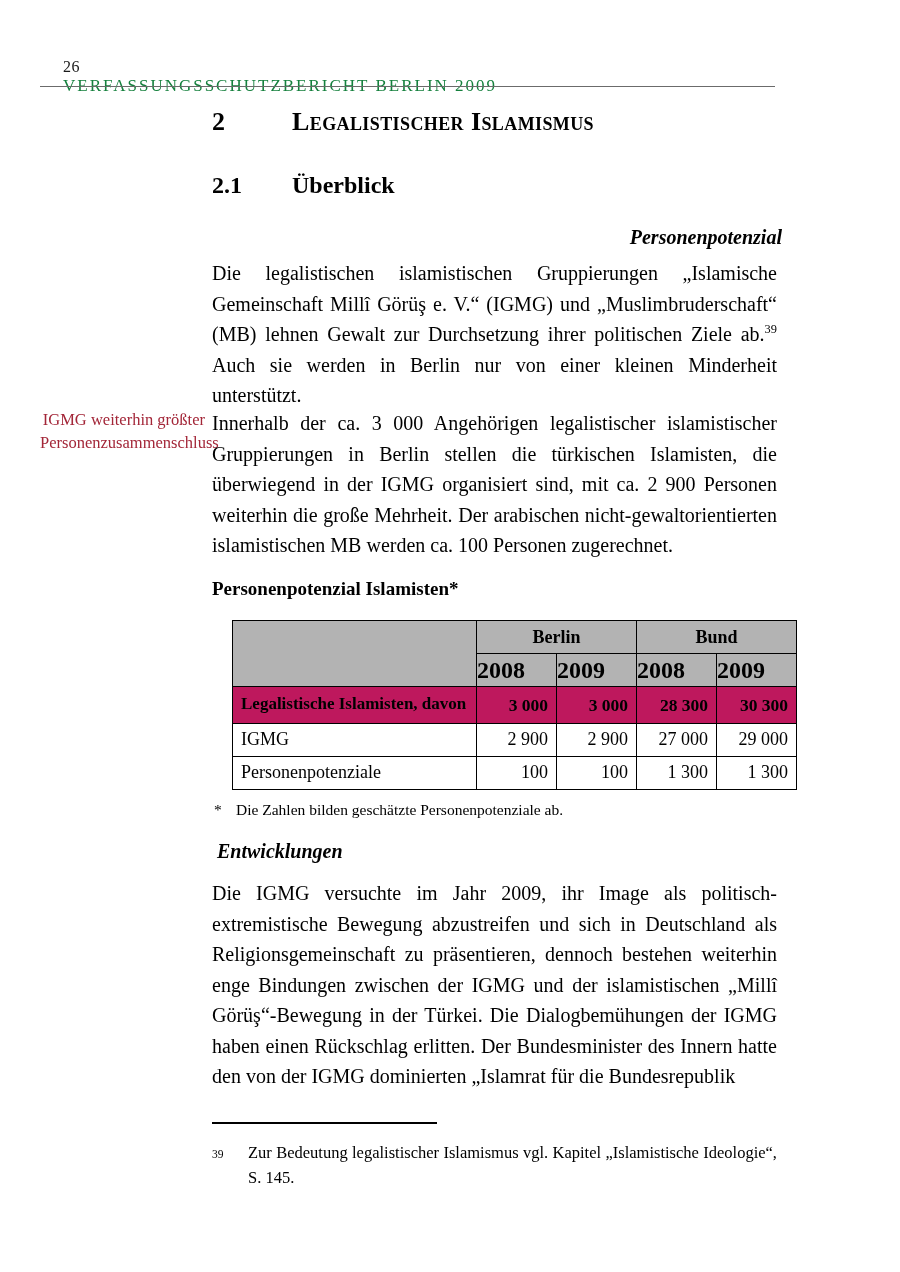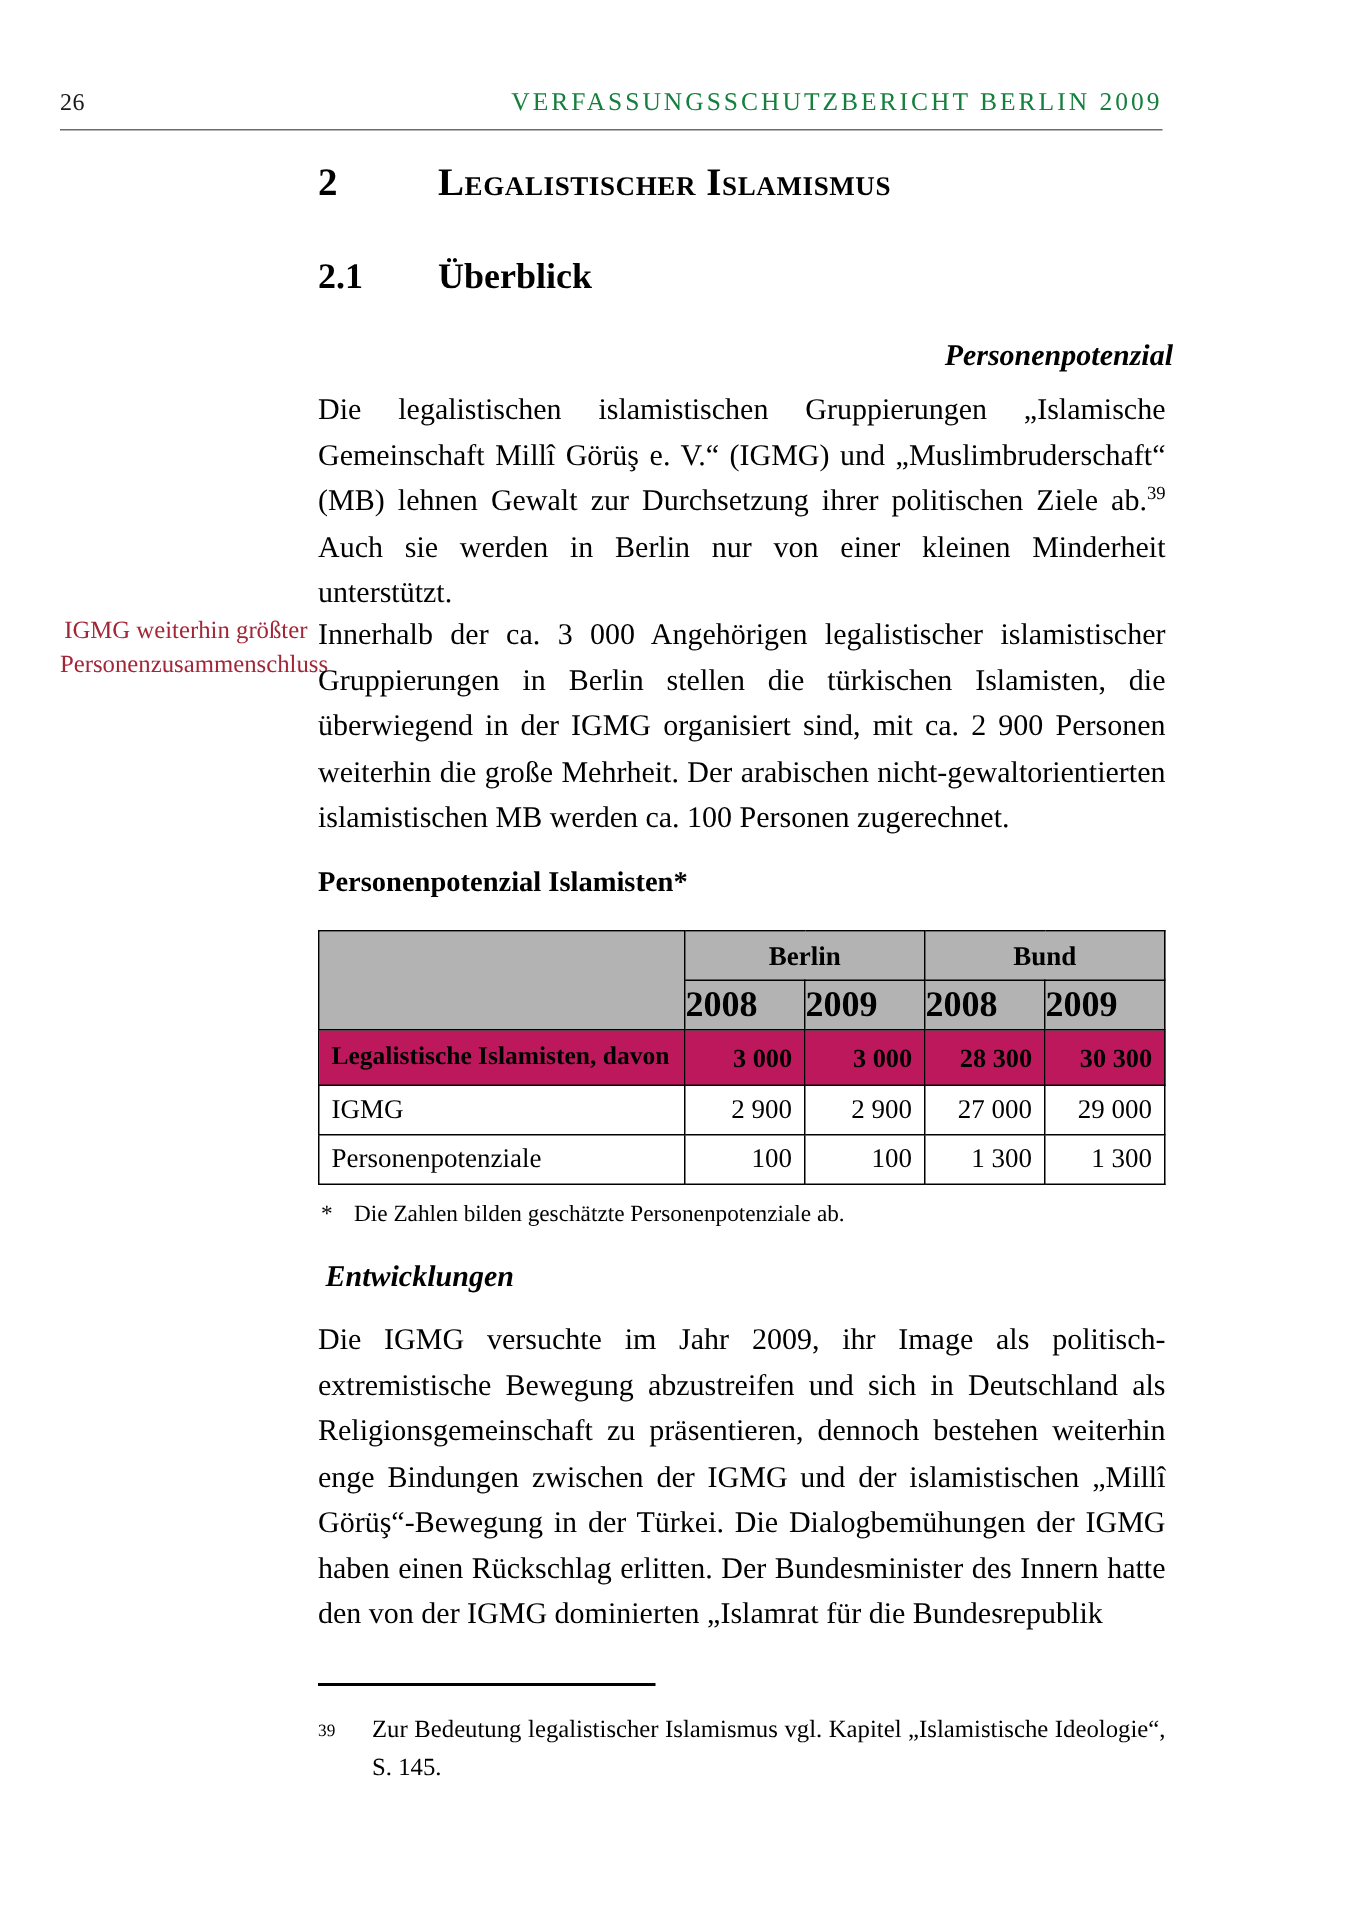--- a/index.html
+++ b/index.html
@@ -26,20 +26,21 @@
 
   
   .runhead {
     position: absolute;
     left: 40px;
     top: 58px;
     width: 735px;
     display: flex;
     align-items: baseline;
     justify-content: space-between;
+    flex-direction: column;
   }
   .runhead-page {
     font-size: 16px;
     letter-spacing: 0.4px;
     color: #1a1a1a;
   }
   .runhead-title {
     font-size: 17px;
     letter-spacing: 2.0px;
     color: #15803d;
@@ -152,20 +153,21 @@
     position: absolute;
     left: 212px;
     top: 620px;
     width: 564px;
   }
   table.data {
     border-collapse: collapse;
     width: 564px;
     table-layout: fixed;
     font-size: 17px;
+    margin-left: 20px;
   }
   table.data td {
     border: 1px solid #000000;
     padding: 0;
     vertical-align: middle;
   }
   .c-label { width: 244px; }
   .c-num   { width: 80px; }
 
   .hdr-blank {

